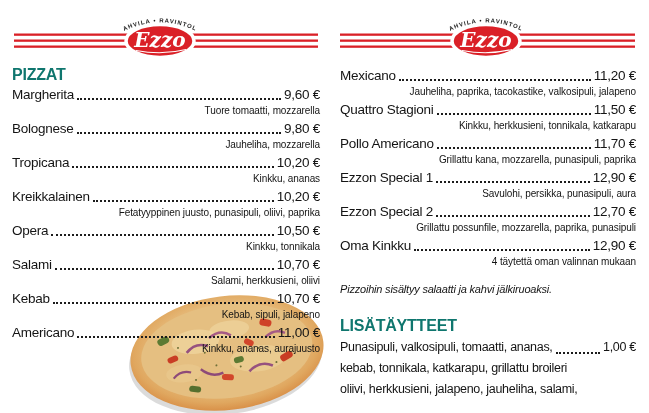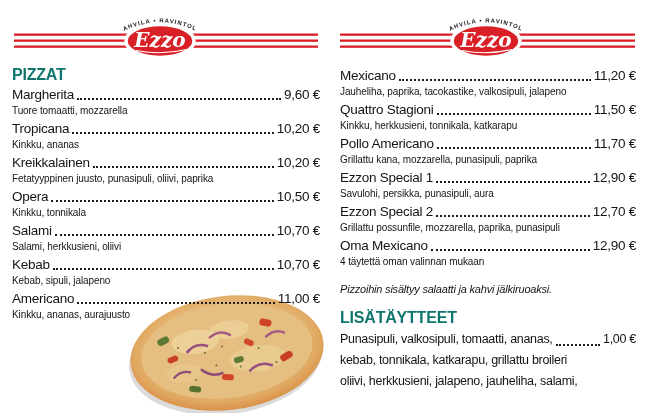--- a/index.html
+++ b/index.html
@@ -10,34 +10,34 @@
   .col { position:absolute; top:14px; z-index:2; }
   .col-left  { left:12px;  width:308px; }
   .col-right { left:340px; width:296px; }
 
   .logo-svg { display:block; }
 
   .section-title {
     margin:2px 0 4px 0; color:#0f766e; font-weight:bold; font-size:16px;
     letter-spacing:-0.2px; line-height:17px;
   }
-  .items { margin-top:3px; }
+  .items { margin-top:3px;text-align:right; }
   .menu-item { height:34px; overflow:visible; }
   .item-row {
     display:flex; align-items:flex-end; font-size:13.5px; line-height:16px;
     letter-spacing:-0.25px; white-space:nowrap;
   }
   .item-name { flex:0 0 auto; }
   .leader { flex:1 1 auto; min-width:6px; border-bottom:2px dotted #1c1c1c; margin:0 3px 3px 3px; }
   .item-price { flex:0 0 auto; }
   .item-desc { font-size:10px; line-height:16px; letter-spacing:-0.1px; }
 
   .note { margin-top:9px; font-style:italic; font-size:11px; line-height:17px; letter-spacing:-0.2px; }
 
-  .extras-title { margin-top:11px; margin-bottom:3px; }
+  .extras-title { margin-top:19px; margin-bottom:3px; }
   .extras-line { font-size:12.5px; line-height:21px; letter-spacing:-0.3px; white-space:nowrap; }
   .extras-first { display:flex; align-items:flex-end; }
   .extras-first .leader { margin-bottom:4px; }
 
   .pizza-wrap { position:absolute; left:127px; top:290px; z-index:1; }
 </style>
 </head>
 <body>
 
 <div class="page">
@@ -112,20 +112,28 @@
       <div class="menu-item">
         <div class="item-row">
             <span class="item-name">Margherita</span>
             <span class="leader"></span>
             <span class="item-price">9,60 €</span>
           </div>
         <div class="item-desc">Tuore tomaatti, mozzarella</div>
       </div>
       <div class="menu-item">
         <div class="item-row">
+            <span class="item-name">Bolognese</span>
+            <span class="leader"></span>
+            <span class="item-price">9,80 €</span>
+          </div>
+        <div class="item-desc">Jauheliha, mozzarella</div>
+      </div>
+      <div class="menu-item">
+        <div class="item-row">
             <span class="item-name">Tropicana</span>
             <span class="leader"></span>
             <span class="item-price">10,20 €</span>
           </div>
         <div class="item-desc">Kinkku, ananas</div>
       </div>
       <div class="menu-item">
         <div class="item-row">
             <span class="item-name">Kreikkalainen</span>
             <span class="leader"></span>
@@ -220,21 +228,21 @@
       <div class="menu-item">
         <div class="item-row">
             <span class="item-name">Ezzon Special 2</span>
             <span class="leader"></span>
             <span class="item-price">12,70 €</span>
           </div>
         <div class="item-desc">Grillattu possunfile, mozzarella, paprika, punasipuli</div>
       </div>
       <div class="menu-item">
         <div class="item-row">
-            <span class="item-name">Oma Mexicano</span>
+            <span class="item-name">Oma Kinkku</span>
             <span class="leader"></span>
             <span class="item-price">12,90 €</span>
           </div>
         <div class="item-desc">4 täytettä oman valinnan mukaan</div>
       </div>
     </div>
 
     <div class="note">Pizzoihin sisältyy salaatti ja kahvi jälkiruoaksi.</div>
 
     <h2 class="section-title extras-title">LISÄTÄYTTEET</h2>

